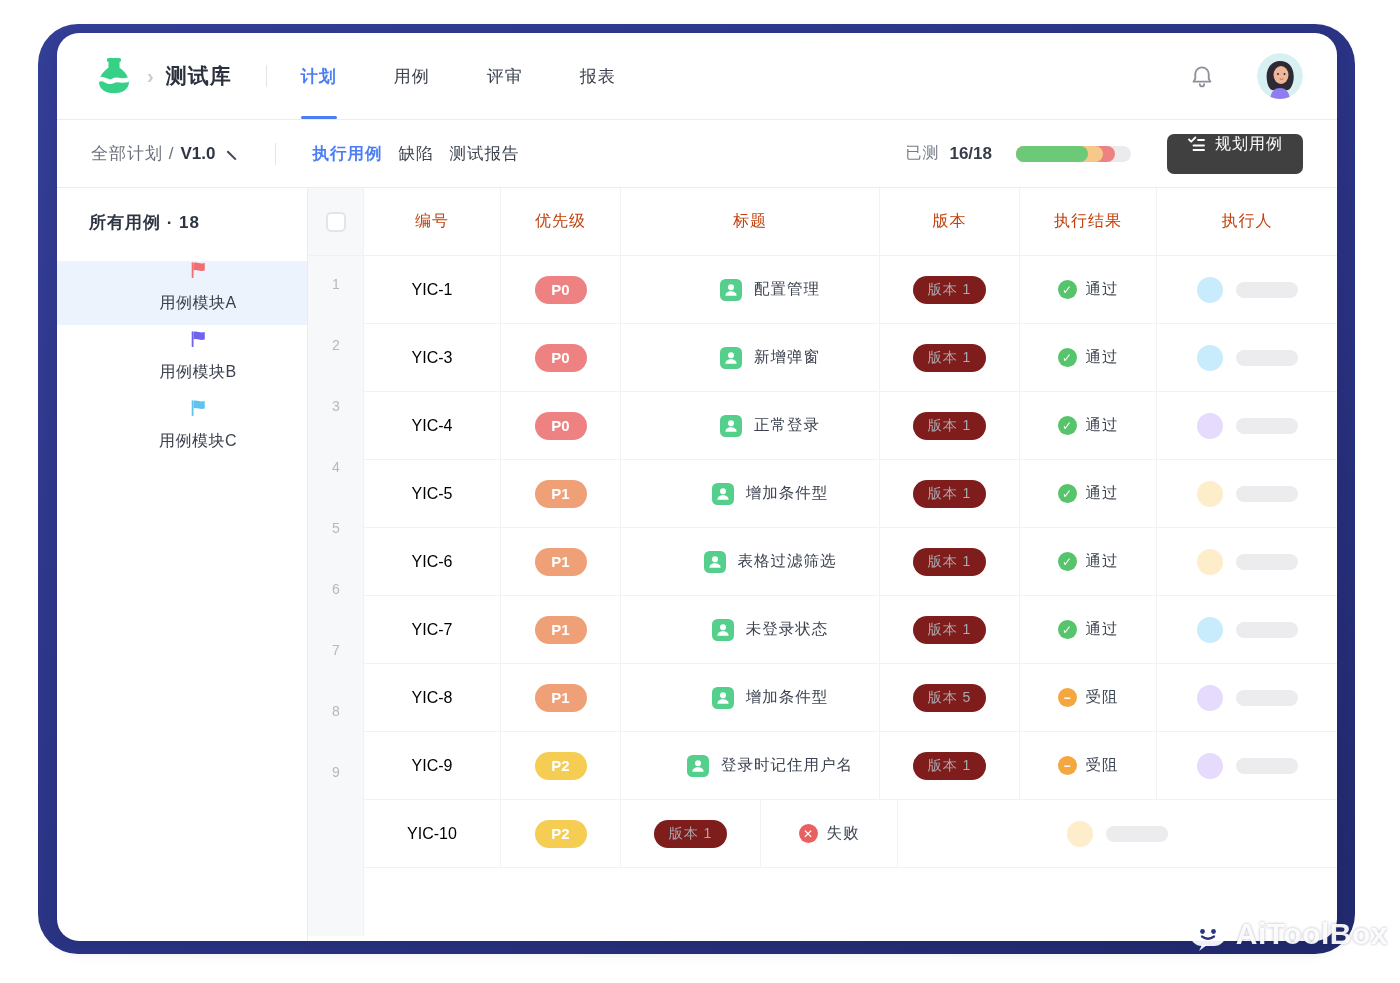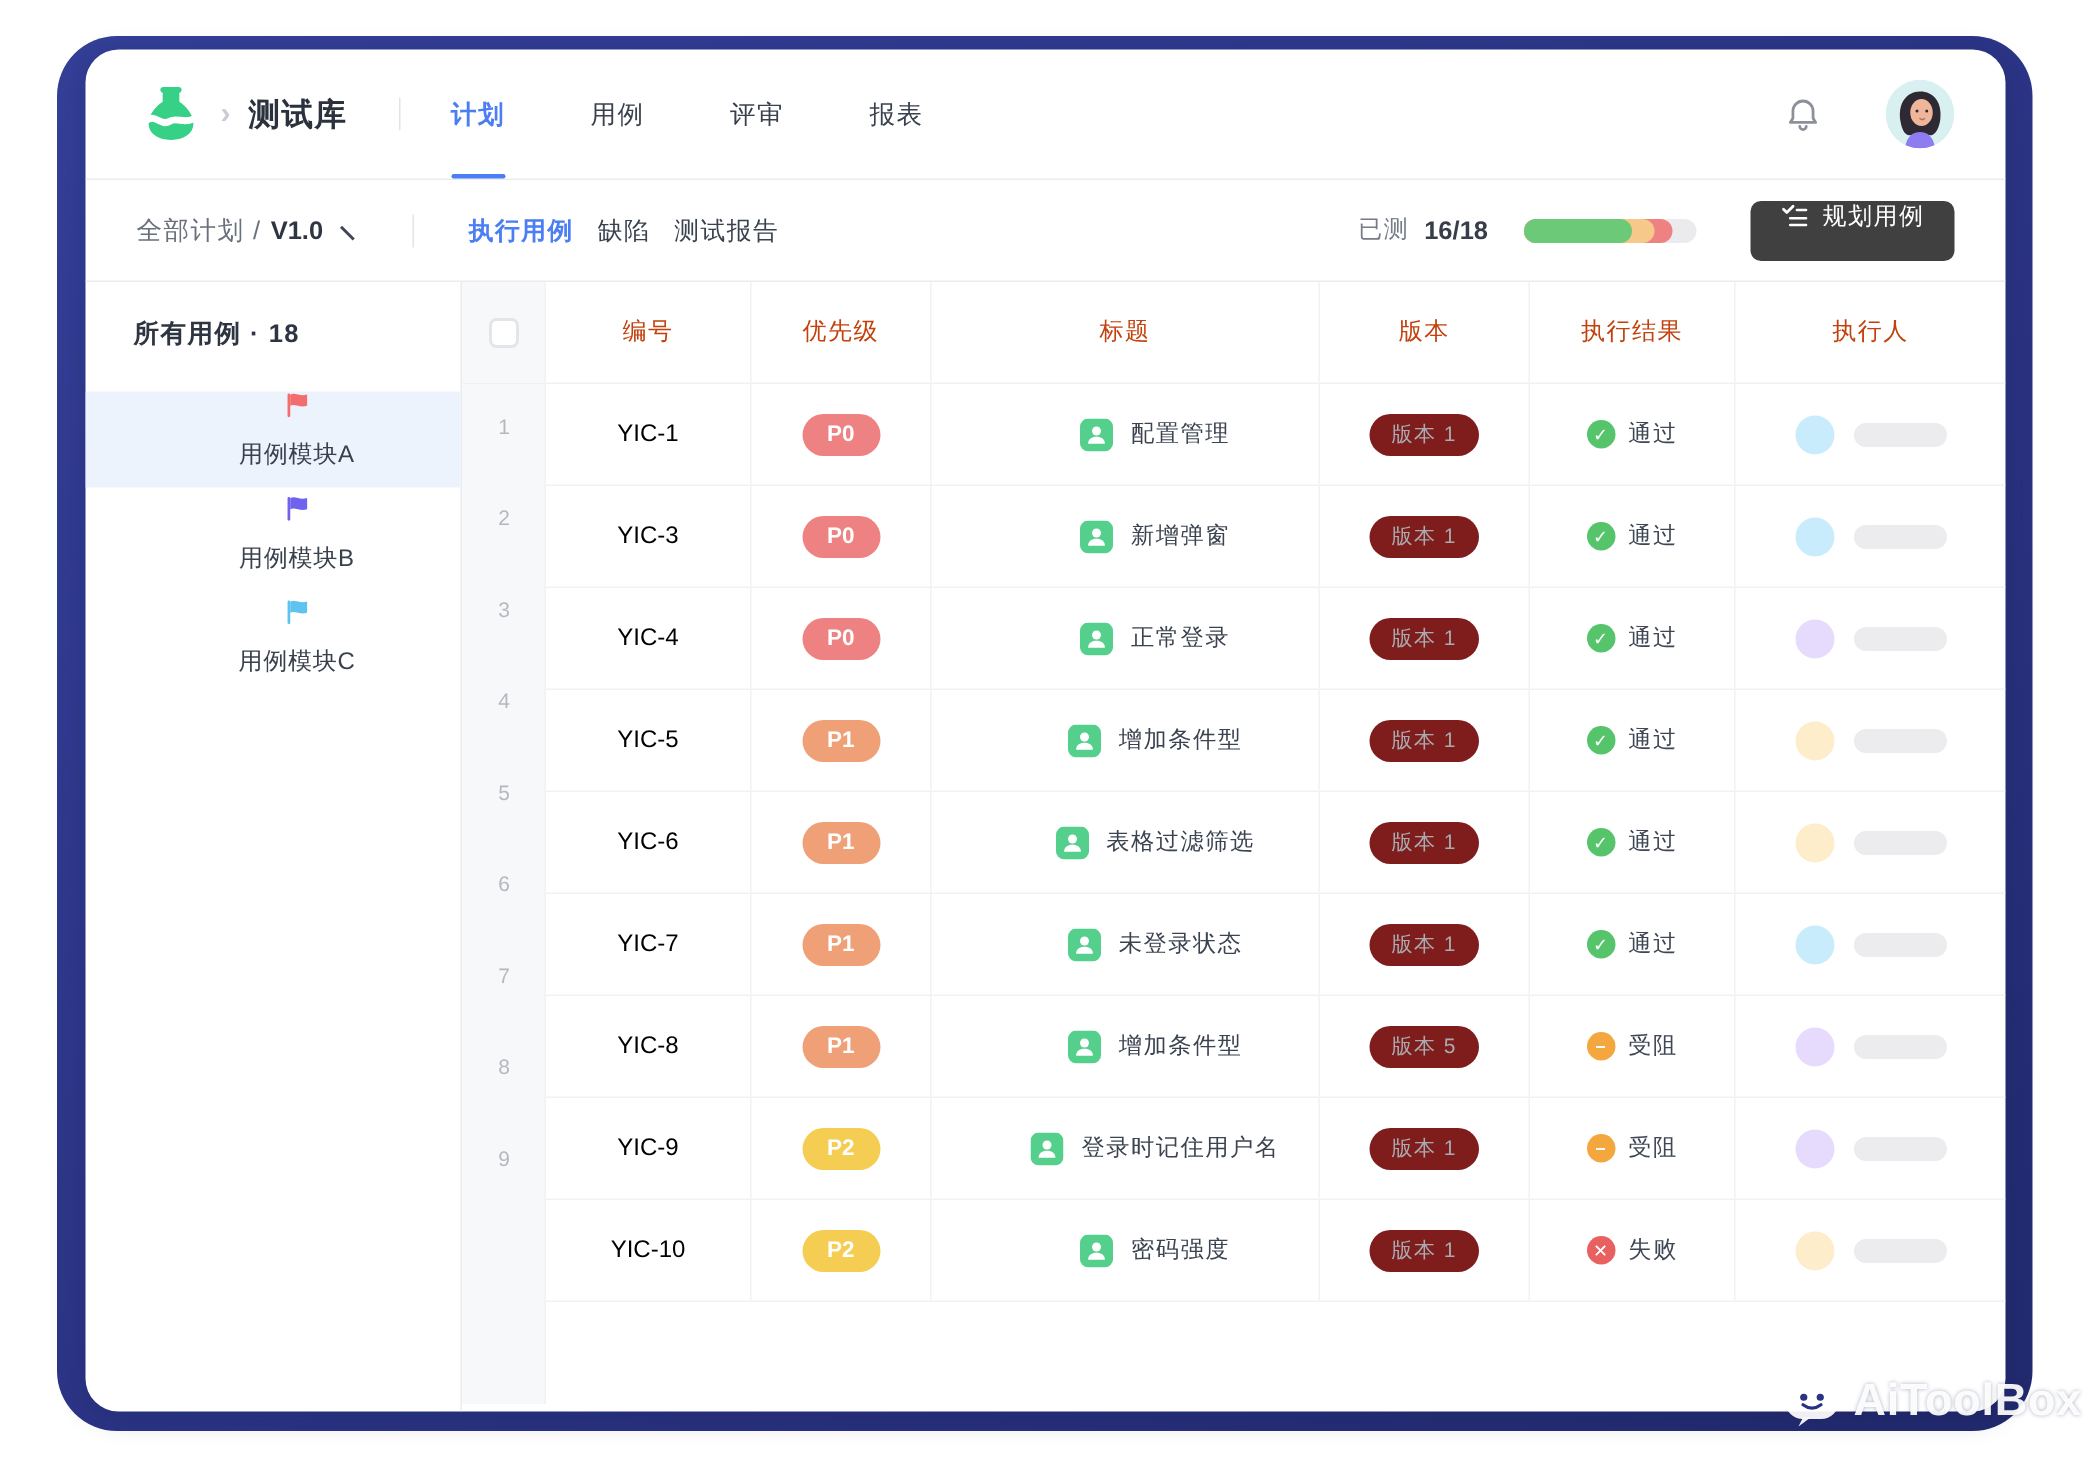--- a/index.html
+++ b/index.html
@@ -445,28 +445,20 @@
     </div>
   </div>
           <div class="trow">
     <div class="c w-num"></div>
     <div class="c w-id">
               <span>YIC-10</span>
             </div>
     <div class="c w-pri">
               <span class="pill pri" style="background: rgb(244, 205, 82);">P2</span>
             </div>
-    <div class="c w-title">
-      <svg class="ticon" viewBox="0 0 22 22">
-        <rect width="22" height="22" rx="5.5" fill="#55cf8c"></rect>
-        <circle cx="11" cy="8.3" r="3" fill="#ffffff"></circle>
-        <path d="M5.4 16.8 c0-3 2.4-4.6 5.6-4.6 s5.6 1.6 5.6 4.6 z" fill="#ffffff"></path>
-      </svg>
-      <span class="title-text">密码强度</span>
-    </div>
     <div class="c w-ver">
               <span class="pill ver">版本 1</span>
             </div>
     <div class="c w-res">
       <span class="res-ic" style="background: rgb(233, 96, 96);">✕</span>
       <span class="res-text">失败</span>
     </div>
     <div class="c w-exec">
       <span class="av" style="background: rgb(253, 237, 202);"></span>
       <span class="exec-bar"></span>

